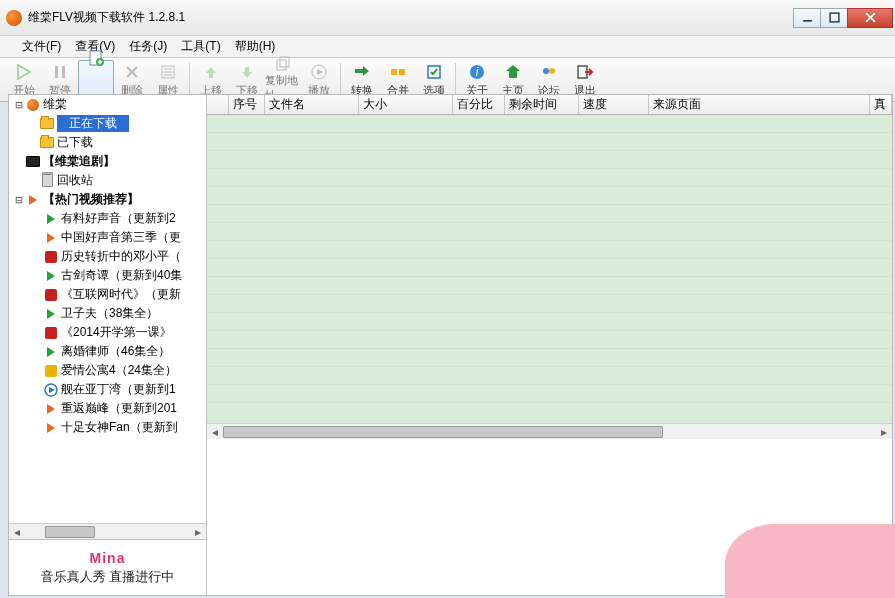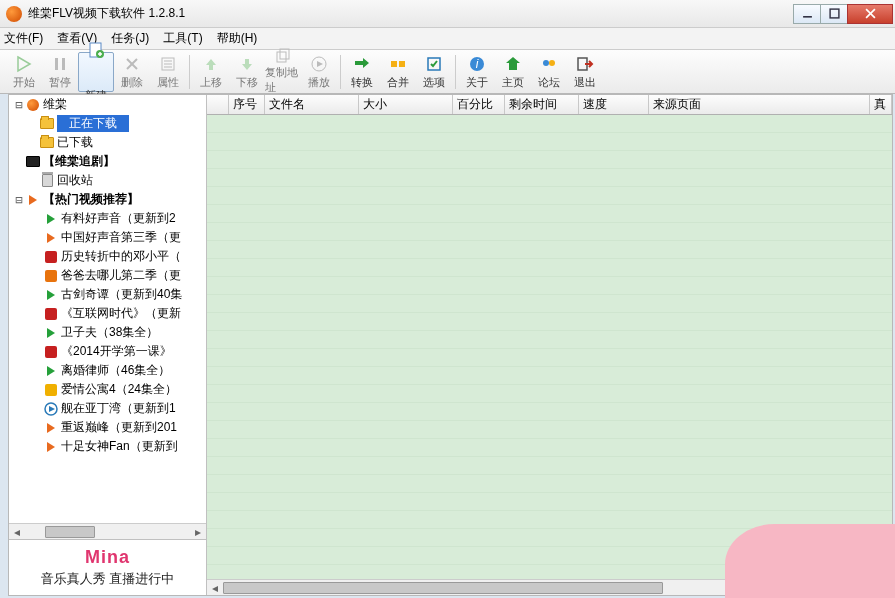--- a/index.html
+++ b/index.html
@@ -1,26 +1,26 @@
 <!DOCTYPE html>
 <html><head>
 <meta charset="utf-8">
 <style>
 * { margin: 0; padding: 0; box-sizing: border-box; font-family: "Microsoft YaHei", SimSun, sans-serif; font-size: 12px; }
 body { background: #dce6f0; width: 895px; height: 598px; overflow: hidden; position: relative; }
 
-.titlebar { height: 28px; background: linear-gradient(#f8f8f8, #e8e8e8); display: flex; align-items: center; padding-left: 6px; border-bottom: 1px solid #ccc; }
+.titlebar { height: 36px; background: linear-gradient(#f8f8f8, #e8e8e8); display: flex; align-items: center; padding-left: 6px; border-bottom: 1px solid #ccc; }
 .titlebar .appicon { width: 16px; height: 16px; border-radius: 50%; background: radial-gradient(circle at 35% 35%, #ff9a3c, #d04a00); margin-right: 6px; }
 .titlebar .title { flex: 1; }
 .winbtns { display: flex; height: 20px; margin-right: 2px; }
 .winbtns > div { width: 28px; height: 20px; display: flex; align-items: center; justify-content: center; border: 1px solid #9aa; margin-left: -1px; background: linear-gradient(#f8fbff,#dce8f5); }
 .winbtns .close { width: 46px; background: linear-gradient(#e67a6b,#c8402c); color: #fff; border-color: #a33; }
 .winbtns svg { width: 11px; height: 11px; }
 
-.menubar { height: 22px; background: #f3f3f3; display: flex; align-items: center; padding-left: 4px; border-bottom: 1px solid #ccc; }
+.menubar { height: 22px; background: #f3f3f3; display: flex; align-items: center; padding-left: 22px; border-bottom: 1px solid #ccc; }
 .menubar span { margin-right: 14px; cursor: default; }
 
 .toolbar { height: 44px; background: linear-gradient(#fdfdfd,#ebebeb); border-bottom: 1px solid #b8b8b8; display: flex; align-items: center; padding: 2px 6px; }
 .tbtn { display: flex; flex-direction: column; align-items: center; justify-content: center; width: 36px; height: 40px; color: #777; cursor: default; }
 .tbtn.enabled { color: #333; }
 .tbtn .ico { width: 20px; height: 20px; display: flex; align-items: center; justify-content: center; }
 .tbtn .lbl { font-size: 11px; margin-top: 1px; }
 .tsep { width: 1px; height: 34px; background: #ccc; margin: 0 3px; }
 .tbtn.enabled.newdoc { border: 1px solid #8aa8c8; background: linear-gradient(#f2f8ff,#dceaf8); border-radius: 2px; gap: 28px; }
 
@@ -32,24 +32,24 @@
 .treesb .thumb{ width:50px; height:12px; background:#c8c8c8; border:1px solid #999; margin-left:20px; border-radius:1px;}
 .treesb .arr{width:16px;height:14px;display:flex;align-items:center;justify-content:center;color:#666;}
 .node { display: flex; align-items: center; height: 19px; padding-left: 4px; white-space: nowrap; }
 .node .tw { width: 12px; text-align: center; color: #666; font-family: monospace; }
 .node .ic { width: 16px; height: 16px; display: flex; align-items: center; justify-content: center; margin-right: 2px; }
 .node.sel .txt { background: #2a6fd6; color: #fff; padding: 0 12px; }
 .ind1 { padding-left: 18px; }
 .ind2 { padding-left: 34px; }
 
 .ad { height: 56px; border-top: 1px solid #c0c0c0; display: flex; flex-direction: column; align-items: center; justify-content: center; background: #fff; }
-.ad .logo { font-family: Arial; font-weight: bold; font-size: 18px; color: #e0366f; letter-spacing: 1px; }
+.ad .logo { font-family: Arial; font-weight: bold; font-size: 14px; color: #e0366f; letter-spacing: 1px; }
 .ad .tag { font-size: 13px; color: #222; margin-top: 2px; }
 
-.main { flex: 1; display: flex; flex-direction: row; }
+.main { flex: 1; display: flex; flex-direction: column; }
 .gridwrap { flex: 1; position: relative; background: #d8ecd8; overflow: hidden; }
 .gridhead { display: flex; height: 20px; background: linear-gradient(#fdfdfd,#ebebeb); border-bottom: 1px solid #b0b0b0; }
 .gridhead > div { border-right: 1px solid #c8c8c8; padding: 2px 4px; display:flex; align-items:center; overflow:hidden; }
 .gridbg { position:absolute; top:20px; left:0; right:0; bottom:16px; background-image: repeating-linear-gradient(to bottom, #d8ecd8 0, #d8ecd8 17px, #cfe5cf 17px, #cfe5cf 18px), repeating-linear-gradient(to right, transparent 0, transparent 79px, #cfe5cf 79px, #cfe5cf 80px); }
 .hscroll { position:absolute; left:0; right:0; bottom:0; height:16px; background:#f0f0f0; border-top:1px solid #ccc; display:flex; align-items:center;}
 .hscroll .arr{width:16px;height:14px;display:flex;align-items:center;justify-content:center;color:#666;}
 .hscroll .track{flex:1;height:14px;position:relative;}
 .hscroll .thumb{position:absolute;left:0;width:440px;height:12px;top:1px;background:#c8c8c8;border:1px solid #999;border-radius:1px;}
 
 .infohead { display:flex; height:20px; background:linear-gradient(#fdfdfd,#ebebeb); border-top:1px solid #b0b0b0; border-bottom:1px solid #b0b0b0;}
@@ -306,26 +306,20 @@
           <span class="ic">
             <span class="arrR"></span>
           </span>
           <span class="txt">中国好声音第三季（更</span>
         </div>
       <div class="node ind2">
           <span class="ic">
             <span class="sq" style="background:#c62020"></span>
           </span>
           <span class="txt">历史转折中的邓小平（</span>
-        </div>
-      <div class="node ind2">
-          <span class="ic">
-            <span class="sq" style="background:#e8730d"></span>
-          </span>
-          <span class="txt">爸爸去哪儿第二季（更</span>
         </div>
       <div class="node ind2">
           <span class="ic">
             <span class="play"></span>
           </span>
           <span class="txt">古剑奇谭（更新到40集</span>
         </div>
       <div class="node ind2">
           <span class="ic">
             <span class="sq" style="background:#c62020"></span>

